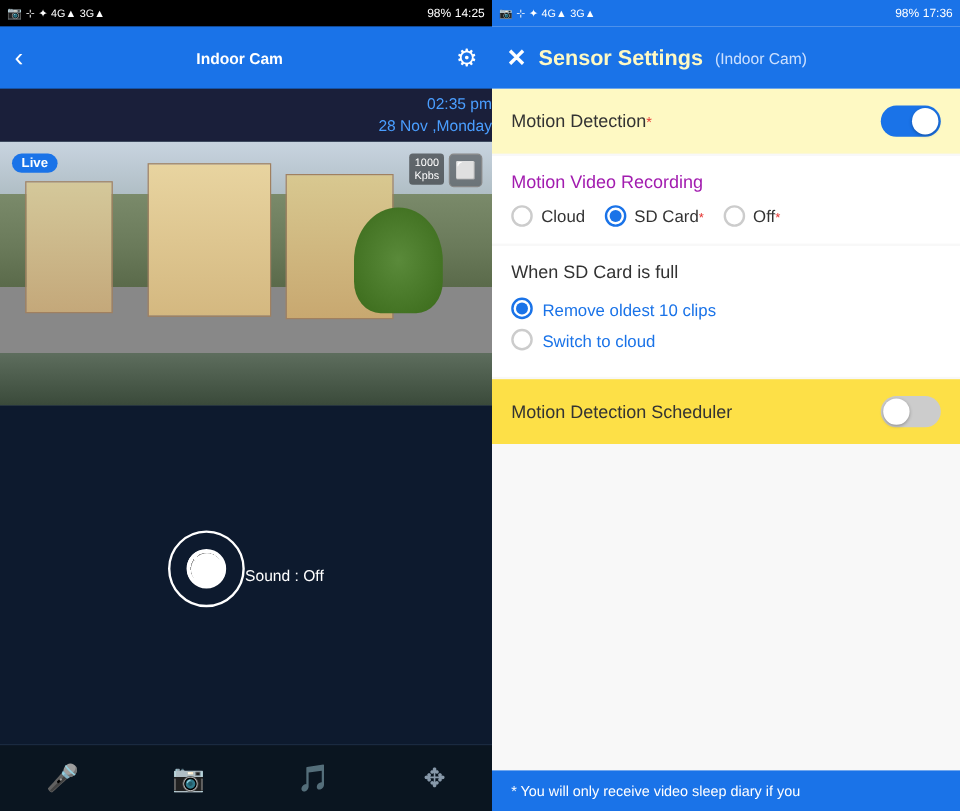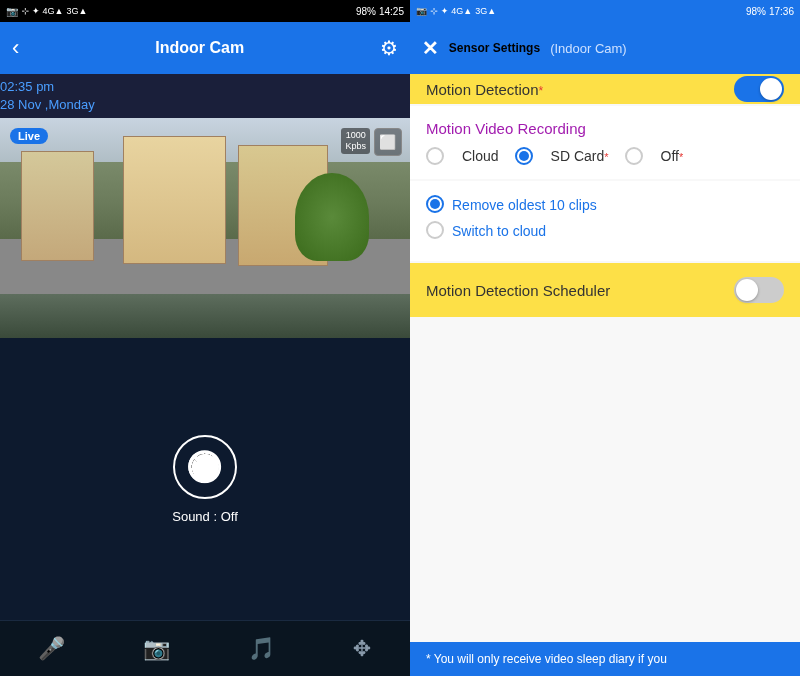--- a/index.html
+++ b/index.html
@@ -37,34 +37,34 @@
     }
     .top-bar-left .back-btn {
       color: #fff;
       font-size: 22px;
       cursor: pointer;
       background: none;
       border: none;
     }
     .top-bar-left .title {
       color: #fff;
-      font-size: 16px;
+      font-size: 13px;
       font-weight: bold;
     }
     .top-bar-left .gear-btn {
       color: #fff;
       font-size: 20px;
       cursor: pointer;
       background: none;
       border: none;
     }
 
     .datetime-bar {
       background: #1a1f3a;
-      text-align: left;
+      text-align: right;
       padding: 4px 0;
       color: #4a9eff;
       font-size: 13px;
       line-height: 1.4;
     }
 
     .camera-feed {
       width: 100%;
       height: 220px;
       background: #2a3a50;
@@ -161,21 +161,21 @@
       top: 25%;
       width: 18%;
       height: 40%;
       background: radial-gradient(ellipse, #5a8a3a, #3a6a1a);
       border-radius: 50% 50% 30% 30%;
     }
 
     .sound-off-area {
       flex: 1;
       display: flex;
-      flex-direction: column;
+      flex-direction: row;
       align-items: center;
       justify-content: center;
       background: #0d1a2e;
     }
 
     .sound-off-icon {
       width: 64px;
       height: 64px;
       border: 2px solid #fff;
       border-radius: 50%;
@@ -242,41 +242,41 @@
     }
     .sensor-header .close-btn {
       color: #fff;
       font-size: 20px;
       font-weight: bold;
       cursor: pointer;
       background: none;
       border: none;
     }
     .sensor-header .header-title {
-      color: #000000;
-      font-size: 12px;
+      color: #fef9c3;
+      font-size: 18px;
       font-weight: bold;
       text-align: center;
     }
     .sensor-header .header-subtitle {
       color: #cce0ff;
       font-size: 13px;
     }
 
     .settings-content {
       flex: 1;
       overflow-y: auto;
       background: #f8f8f8;
       padding: 0;
     }
 
     .setting-section {
-      background: #fde047;
+      background: #fef9c3;
       margin-bottom: 2px;
-      padding: 2px 16px;
+      padding: 14px 16px;
     }
 
     .setting-row {
       display: flex;
       align-items: center;
       justify-content: space-between;
     }
 
     .setting-label {
       font-size: 15px;
@@ -392,21 +392,21 @@
       margin-bottom: 10px;
     }
     .radio-row {
       display: flex;
       align-items: center;
       gap: 16px;
     }
     .radio-option {
       display: flex;
       align-items: center;
-      gap: 18px;
+      gap: 7px;
       cursor: pointer;
     }
     .radio-circle {
       width: 18px;
       height: 18px;
       border: 2px solid #ccc;
       border-radius: 50%;
       display: flex;
       align-items: center;
       justify-content: center;
@@ -572,20 +572,21 @@
           <span class="radio-text">SD Card<span class="required">*</span></span>
         </div>
         <div class="radio-option">
           <div class="radio-circle"></div>
           <span class="radio-text">Off<span class="required">*</span></span>
         </div>
       </div>
     </div>
 
     <div class="sdcard-section">
+      <div class="sdcard-label">When SD Card is full</div>
       <div class="sdcard-option">
         <div class="radio-circle selected"></div>
         <span class="sdcard-option-text">Remove oldest 10 clips</span>
       </div>
       <div class="sdcard-option">
         <div class="radio-circle"></div>
         <span class="sdcard-option-text">Switch to cloud</span>
       </div>
     </div>
 

